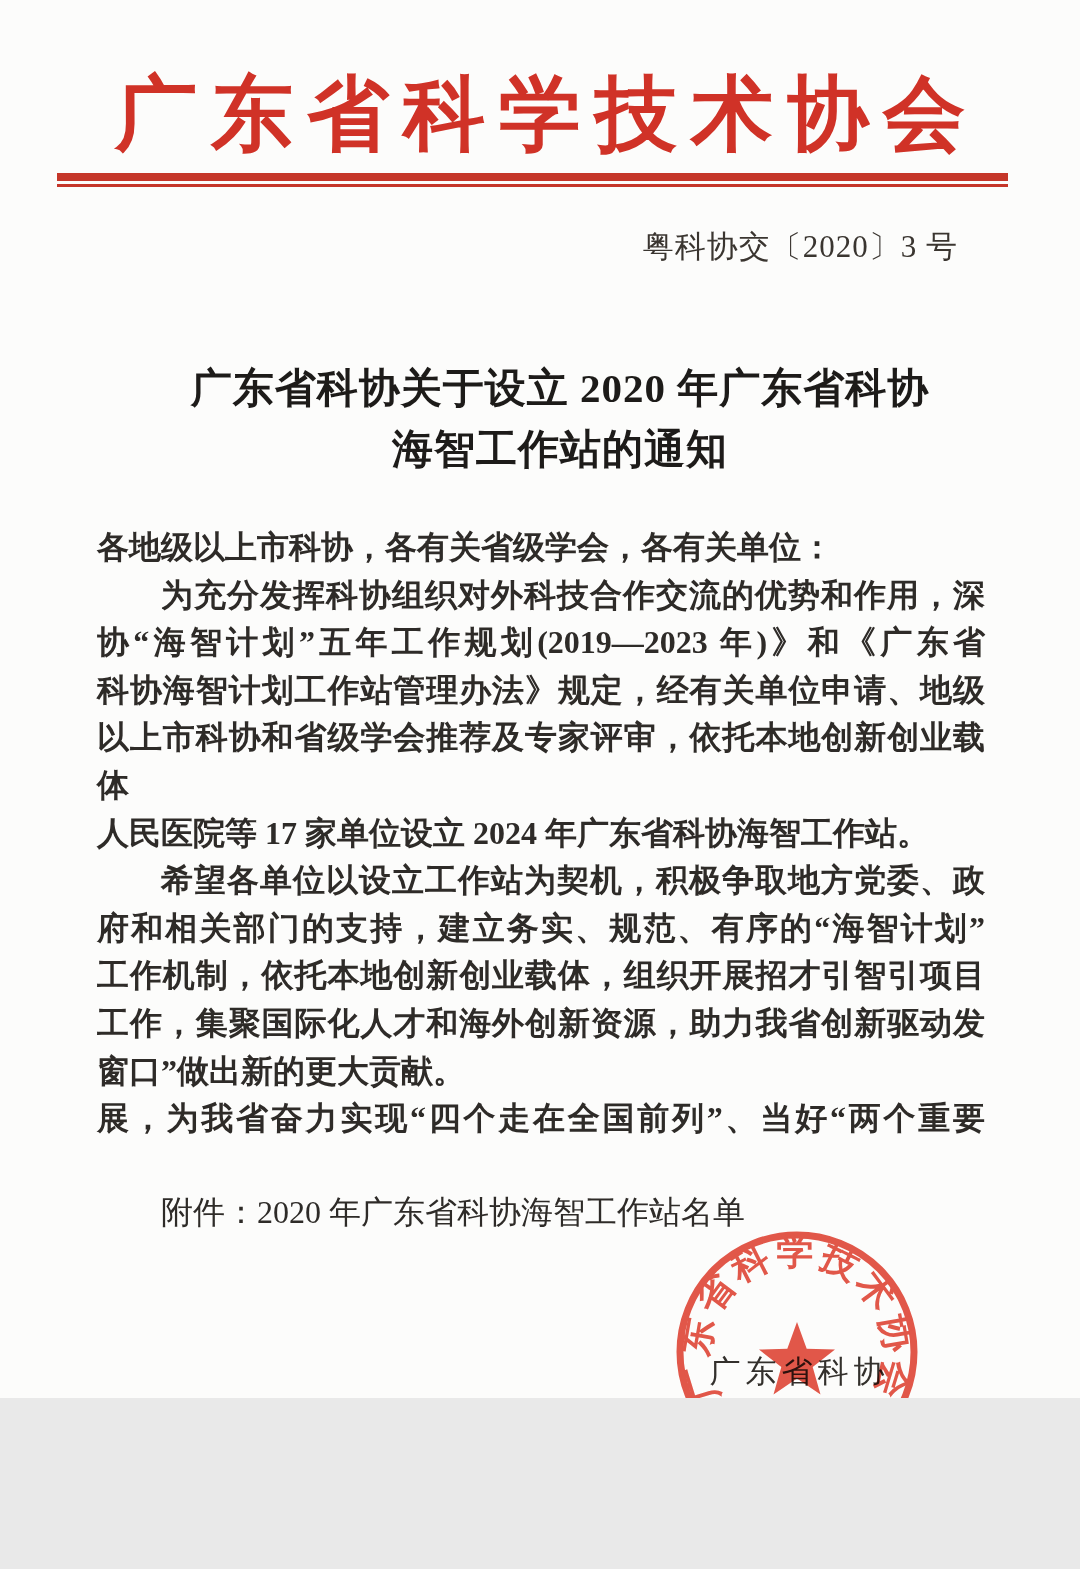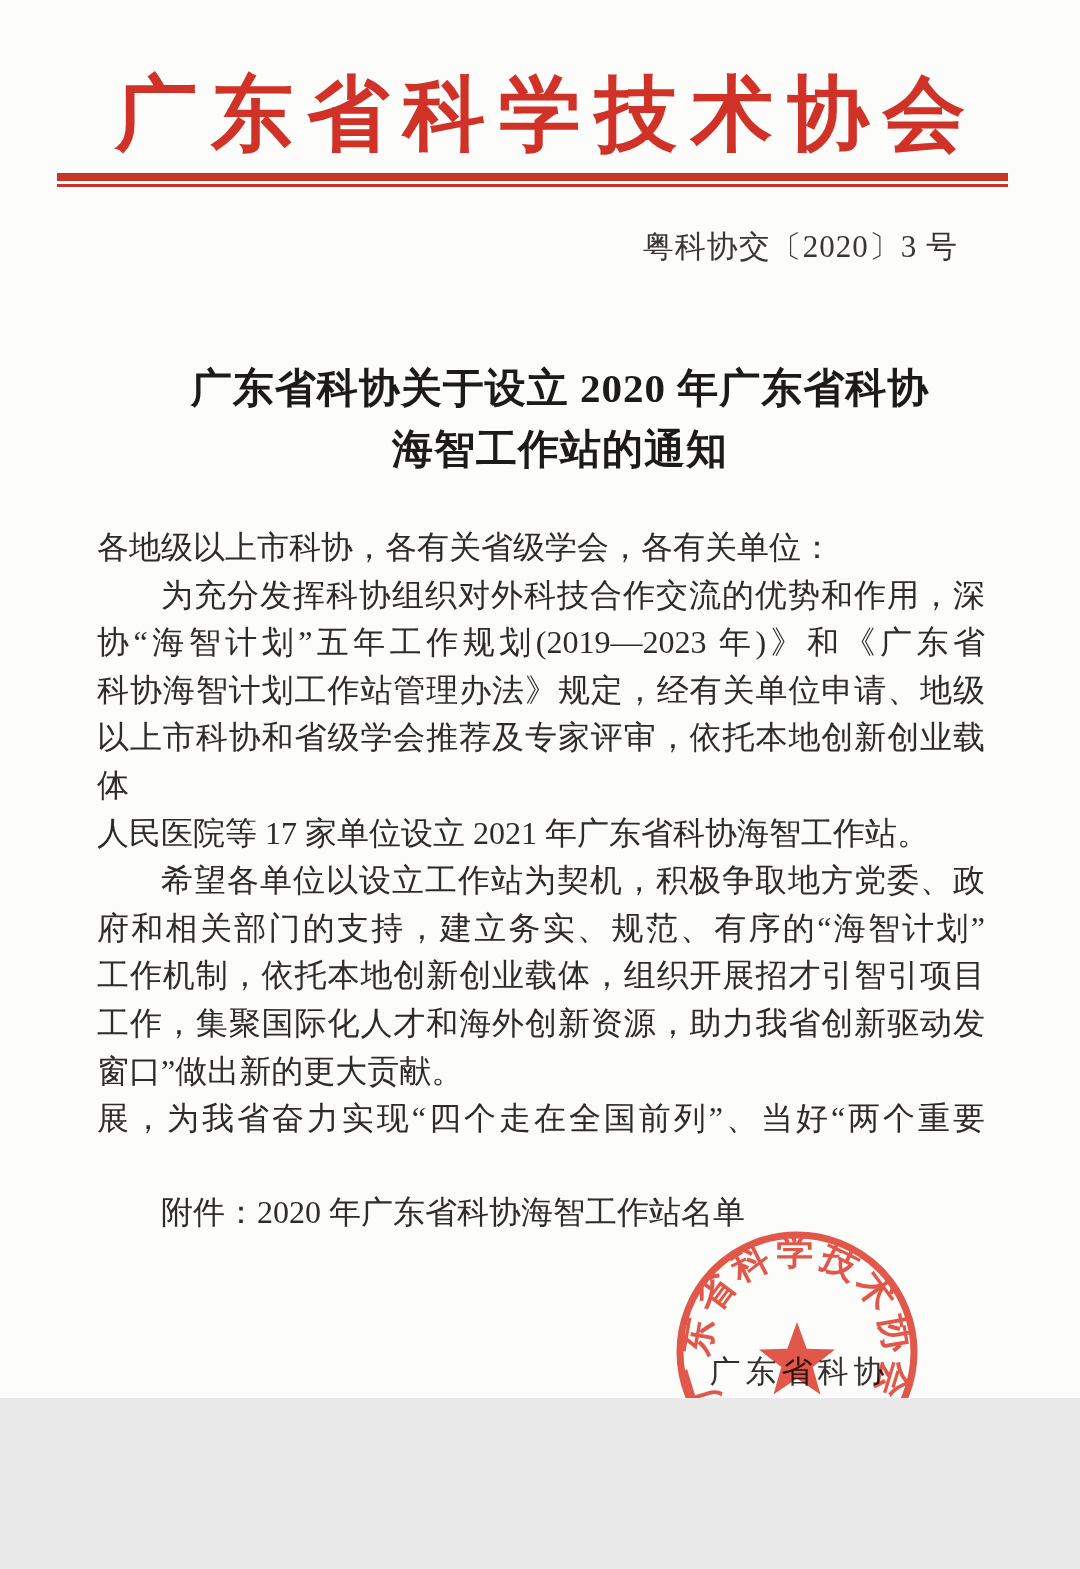--- a/index.html
+++ b/index.html
@@ -28,21 +28,21 @@
   .doc-title{
     position:absolute;top:358px;left:0;width:100%;
     text-align:center;font-weight:700;color:#1d1b19;
     font-size:41px;line-height:61px;letter-spacing:1px;padding-left:20px;
   }
   
   .body-text{
     position:absolute;top:524px;left:97px;width:888px;
     font-size:32px;line-height:47.6px;color:#2e2b28;
   }
-  .bline{text-align:justify;text-align-last:left;white-space:normal;}
+  .bline{text-align:justify;text-align-last:left;white-space:normal;font-weight:bold;}
   .bline.just{text-align-last:justify;}
   .bline.ind{text-indent:2em;}
   .attachment{
     position:absolute;top:1189px;left:97px;width:888px;
     font-size:32px;line-height:47.6px;text-indent:2em;color:#2e2b28;white-space:nowrap;
   }
   
   .signature{
     position:absolute;top:1352px;left:637px;width:320px;
     text-align:center;font-size:31px;line-height:1.3;
@@ -87,21 +87,21 @@
     <div>广东省科协关于设立 2020 年广东省科协</div>
     <div>海智工作站的通知</div>
   </div>
 
   <div class="body-text">
     <div class="bline">各地级以上市科协，各有关省级学会，各有关单位：</div>
     <div class="bline just ind">为充分发挥科协组织对外科技合作交流的优势和作用，深</div>
     <div class="bline just">协“海智计划”五年工作规划(2019—2023 年)》和《广东省</div>
     <div class="bline just">科协海智计划工作站管理办法》规定，经有关单位申请、地级</div>
     <div class="bline just">以上市科协和省级学会推荐及专家评审，依托本地创新创业载体</div>
-    <div class="bline">人民医院等 17 家单位设立 2021 年广东省科协海智工作站。</div>
+    <div class="bline">人民医院等 17 家单位设立 2024 年广东省科协海智工作站。</div>
     <div class="bline just ind">希望各单位以设立工作站为契机，积极争取地方党委、政</div>
     <div class="bline just">府和相关部门的支持，建立务实、规范、有序的“海智计划”</div>
     <div class="bline just">工作机制，依托本地创新创业载体，组织开展招才引智引项目</div>
     <div class="bline just">工作，集聚国际化人才和海外创新资源，助力我省创新驱动发</div>
     <div class="bline">窗口”做出新的更大贡献。</div>
     <div class="bline just">展，为我省奋力实现“四个走在全国前列”、当好“两个重要</div>
   </div>
 
   <div class="attachment">附件：2020 年广东省科协海智工作站名单</div>
 

